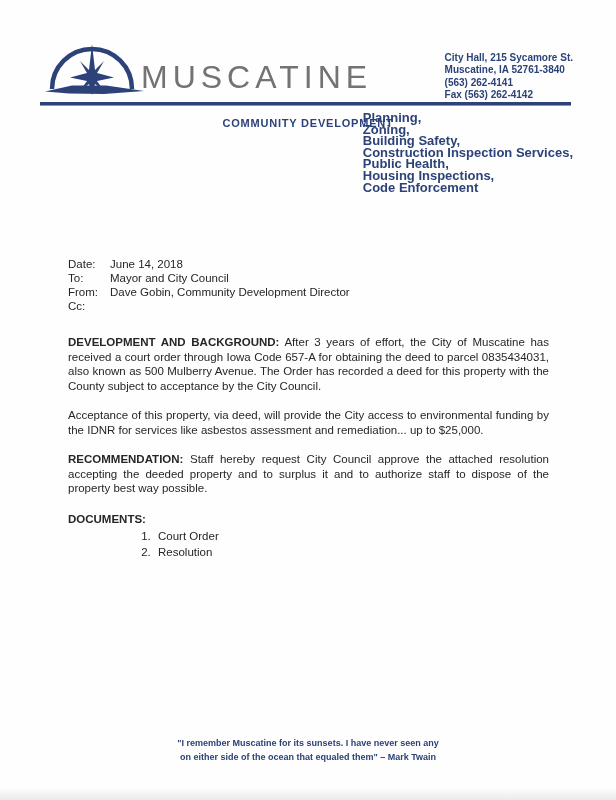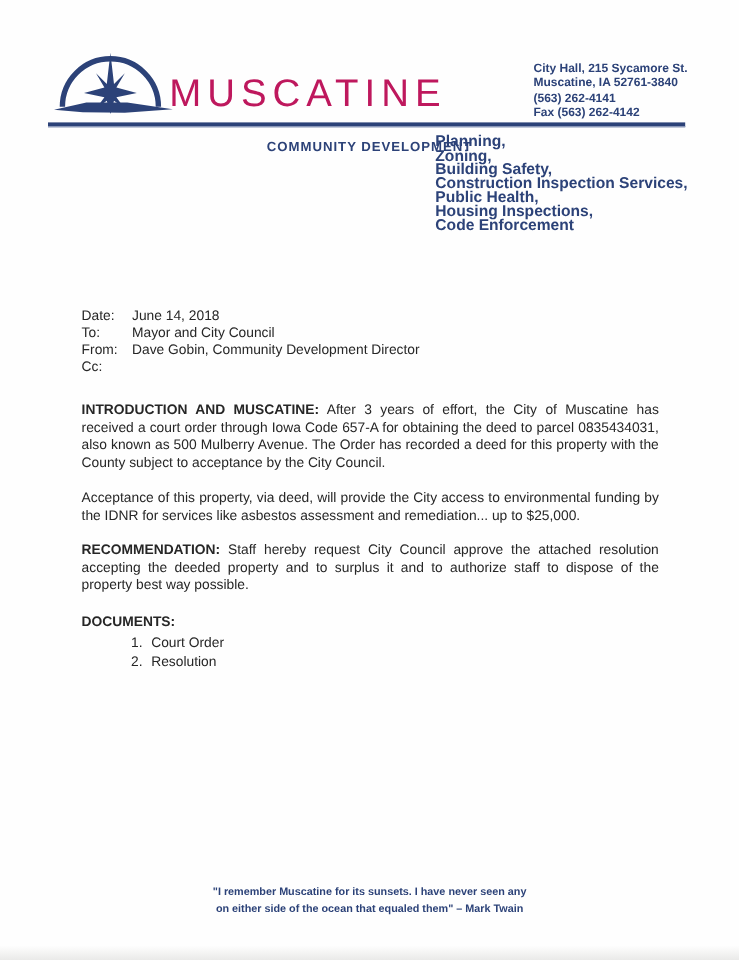--- a/index.html
+++ b/index.html
@@ -11,21 +11,21 @@
     font-family:"Liberation Sans",sans-serif;
     color:#262626;
     overflow:hidden;
     box-shadow:0 0 4px rgba(0,0,0,.25);
   }
   
   .logo-icon{position:absolute;left:44px;top:42px;width:102px;height:58px;}
   .wordmark{
     position:absolute;left:141px;top:59px;
     font-size:32px;letter-spacing:5px;font-weight:400;
-    color:#be185d;white-space:nowrap;
+    color:#737373;white-space:nowrap;
   }
   .address{
     position:absolute;right:43px;top:52px;
     text-align:left;font-size:10px;font-weight:700;
     line-height:12.4px;color:#2c4278;
   }
   .header-rule{
     position:absolute;left:40px;top:102px;width:531px;height:3px;
     background:#2c4278;border-bottom:1px solid #8a97b8;
   }
@@ -46,21 +46,21 @@
   }
   .fields{display:grid;grid-template-columns:42px 1fr;column-gap:0;}
   .fields .lbl{white-space:nowrap;}
   .re-row{display:grid;grid-template-columns:42px 1fr;margin-top:15px;}
   .memo p{
     margin:15px 0 0 0;text-align:justify;line-height:14.5px;
   }
   .memo p.first{margin-top:22px;}
   .docs-heading{margin-top:16px;font-weight:700;}
   ol.docs{margin:2px 0 0 0;padding-left:54px;line-height:16.5px;}
-  ol.docs li{padding-left:4px;}
+  ol.docs li{padding-left:4px;margin-left:32px;}
   
   .footer-quote{
     position:absolute;left:0;top:736px;width:616px;
     text-align:center;font-size:9px;font-weight:700;
     line-height:14px;color:#2c4278;
   }
   .scan-shadow{
     position:absolute;left:0;bottom:0;width:616px;height:12px;
     background:linear-gradient(to bottom,rgba(110,110,100,0),rgba(110,110,100,0.14));
   }
@@ -105,21 +105,21 @@
       <span class="lbl">Date:</span>
       <span>June 14, 2018</span>
       <span class="lbl">To:</span>
       <span>Mayor and City Council</span>
       <span class="lbl">From:</span>
       <span>Dave Gobin, Community Development Director</span>
       <span class="lbl">Cc:</span>
     </div>
 
 
-    <p class="first"><b>INTRODUCTION AND MUSCATINE:</b><span> After 3 years of effort, the City of Muscatine has received a court order through Iowa Code 657-A for obtaining the deed to parcel 0835434031, also known as 500 Mulberry Avenue. The Order has recorded a deed for this property with the County subject to acceptance by the City Council.</span></p>
+    <p class="first"><b>DEVELOPMENT AND BACKGROUND:</b><span> After 3 years of effort, the City of Muscatine has received a court order through Iowa Code 657-A for obtaining the deed to parcel 0835434031, also known as 500 Mulberry Avenue. The Order has recorded a deed for this property with the County subject to acceptance by the City Council.</span></p>
 
 
     <p>Acceptance of this property, via deed, will provide the City access to environmental funding by the IDNR for services like asbestos assessment and remediation... up to $25,000.</p>
 
     <p><b>RECOMMENDATION:</b><span> Staff hereby request City Council approve the attached resolution accepting the deeded property and to surplus it and to authorize staff to dispose of the property best way possible.</span></p>
 
     <div class="docs-heading">DOCUMENTS:</div>
     <ol class="docs">
       <li>Court Order</li>
       <li>Resolution</li>

